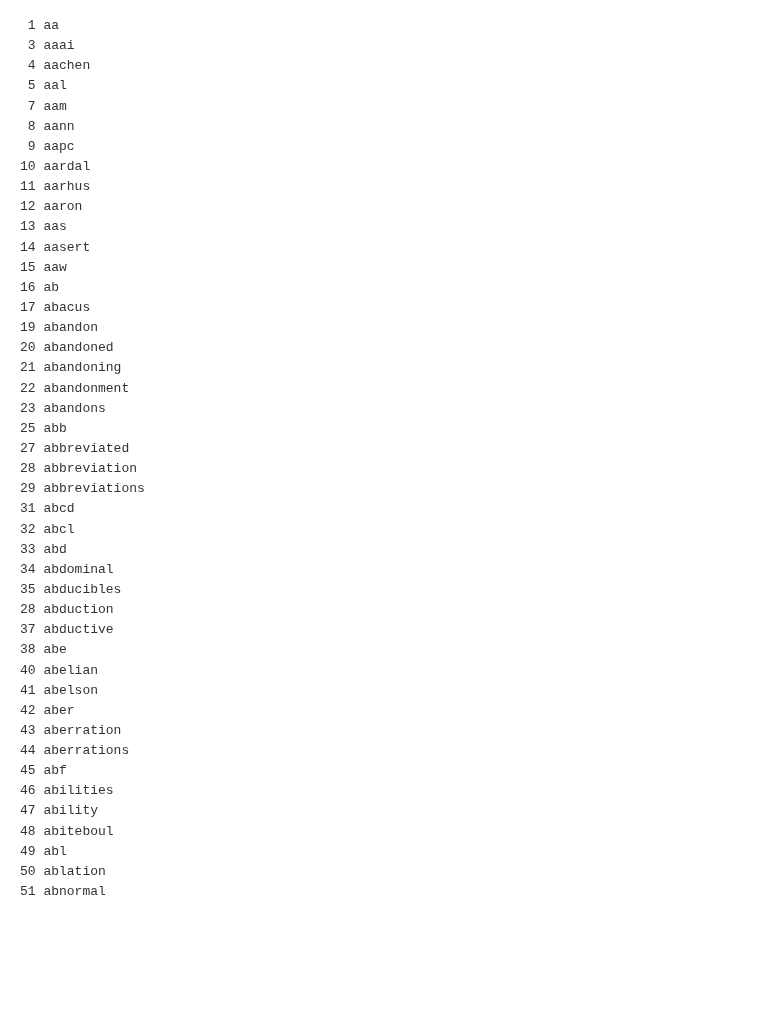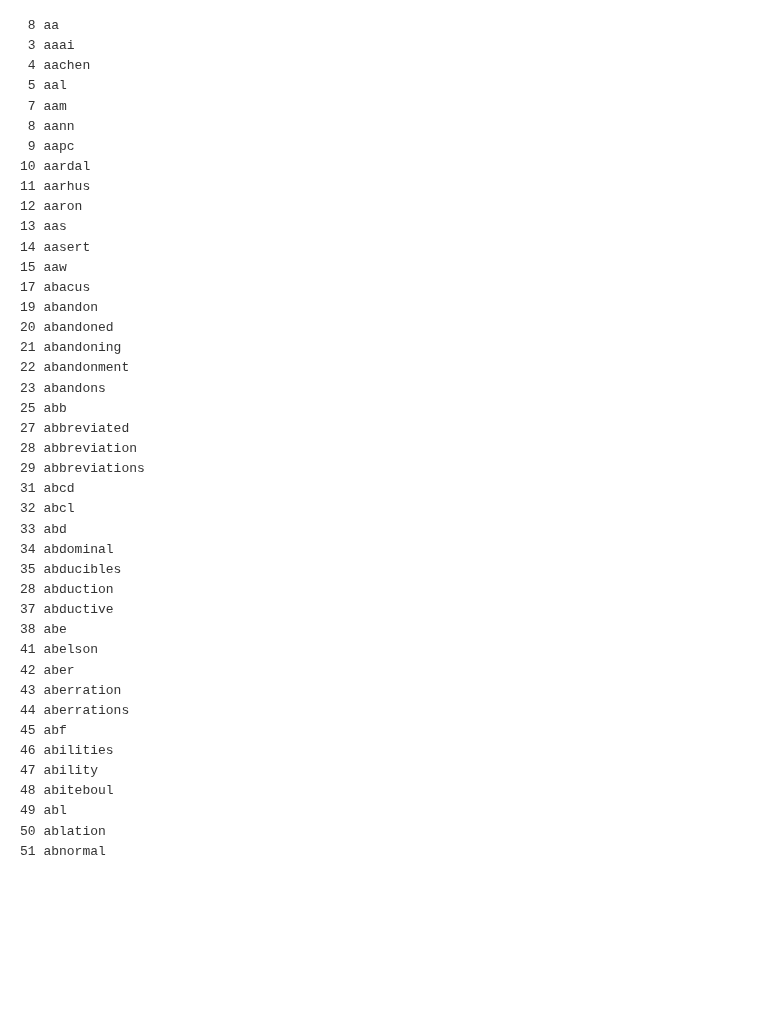--- a/index.html
+++ b/index.html
@@ -21,51 +21,53 @@
     }
     .list-item {
       display: block;
       white-space: pre;
     }
   </style>
 </head>
 <body>
 
 <div class="word-list">
-<span class="list-item"> 8 aa</span>
+<span class="list-item"> 1 aa</span>
     <span class="list-item"> 3 aaai</span>
     <span class="list-item"> 4 aachen</span>
     <span class="list-item"> 5 aal</span>
     <span class="list-item"> 7 aam</span>
     <span class="list-item"> 8 aann</span>
     <span class="list-item"> 9 aapc</span>
     <span class="list-item">10 aardal</span>
     <span class="list-item">11 aarhus</span>
     <span class="list-item">12 aaron</span>
     <span class="list-item">13 aas</span>
     <span class="list-item">14 aasert</span>
     <span class="list-item">15 aaw</span>
+    <span class="list-item">16 ab</span>
     <span class="list-item">17 abacus</span>
     <span class="list-item">19 abandon</span>
     <span class="list-item">20 abandoned</span>
     <span class="list-item">21 abandoning</span>
     <span class="list-item">22 abandonment</span>
     <span class="list-item">23 abandons</span>
     <span class="list-item">25 abb</span>
     <span class="list-item">27 abbreviated</span>
     <span class="list-item">28 abbreviation</span>
     <span class="list-item">29 abbreviations</span>
     <span class="list-item">31 abcd</span>
     <span class="list-item">32 abcl</span>
     <span class="list-item">33 abd</span>
     <span class="list-item">34 abdominal</span>
     <span class="list-item">35 abducibles</span>
     <span class="list-item">28 abduction</span>
     <span class="list-item">37 abductive</span>
     <span class="list-item">38 abe</span>
+    <span class="list-item">40 abelian</span>
     <span class="list-item">41 abelson</span>
     <span class="list-item">42 aber</span>
     <span class="list-item">43 aberration</span>
     <span class="list-item">44 aberrations</span>
     <span class="list-item">45 abf</span>
     <span class="list-item">46 abilities</span>
     <span class="list-item">47 ability</span>
     <span class="list-item">48 abiteboul</span>
     <span class="list-item">49 abl</span>
     <span class="list-item">50 ablation</span>

